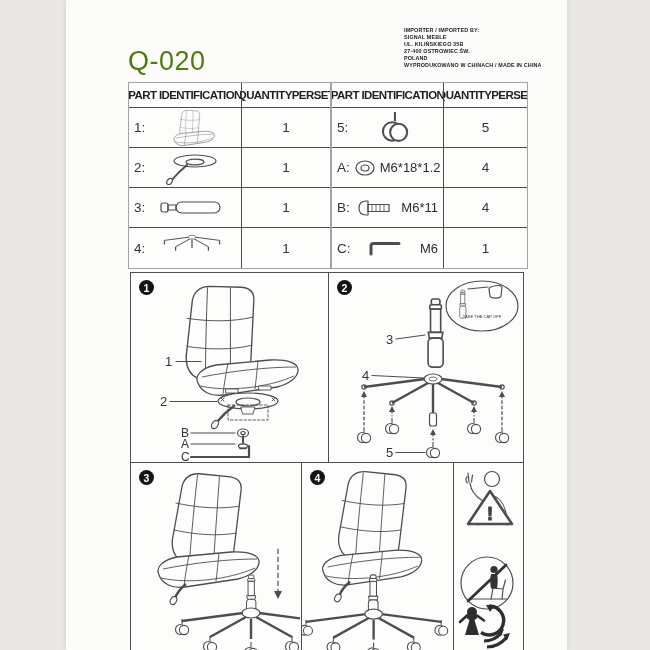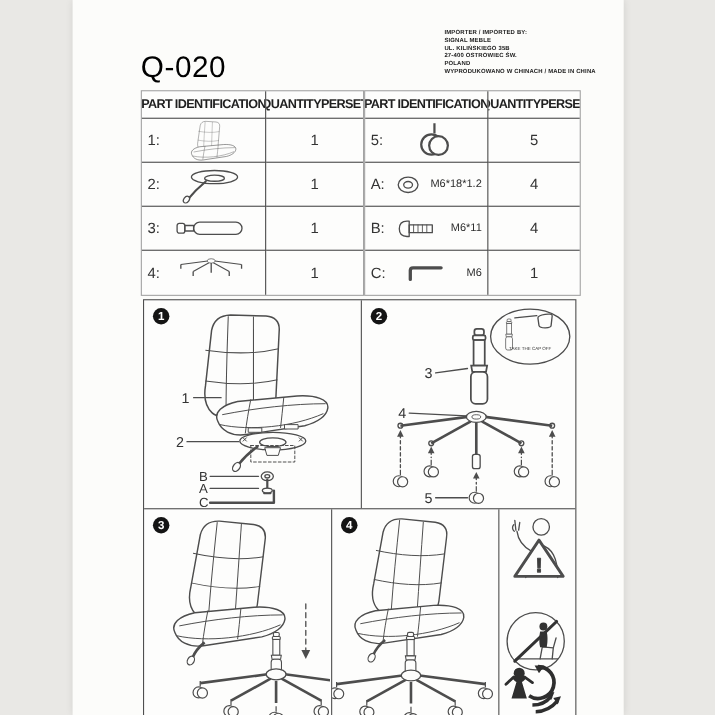--- a/index.html
+++ b/index.html
@@ -1,31 +1,31 @@
 <!DOCTYPE html>
 <html><head>
 <meta charset="utf-8">
 <style>
   *{margin:0;padding:0;box-sizing:border-box}
   html,body{width:650px;height:650px;overflow:hidden}
   body{background:#e9e8e5;font-family:"Liberation Sans",sans-serif;position:relative;color:#333}
   .paper{position:absolute;left:66px;top:0;width:501px;height:650px;background:#fcfcfa;box-shadow:0 0 7px rgba(0,0,0,.10)}
-  .model{position:absolute;left:128px;top:46px;font-size:27px;letter-spacing:.5px;color:#000000}
+  .model{position:absolute;left:128px;top:46px;font-size:27px;letter-spacing:.5px;color:#4d7c0f}
   .importer{position:absolute;left:404px;top:27px;width:165px;font-size:5.4px;line-height:6.9px;font-weight:bold;color:#222;letter-spacing:.15px}
   
   .ptable{position:absolute;display:grid;background:#fdfdfc;border:1px solid #a3a3a3}
   .table-left{left:128px;top:82px;width:203px;height:187px;grid-template-columns:113px 1fr;grid-template-rows:25px repeat(4,1fr)}
   .table-right{left:331px;top:82px;width:197px;height:187px;grid-template-columns:112px 1fr;grid-template-rows:25px repeat(4,1fr)}
   .cell{border-right:1px solid #4b4b4b;border-bottom:1px solid #4b4b4b;display:flex;align-items:center;overflow:hidden}
   .lastc{border-right:none}.lastr{border-bottom:none}
   .th{justify-content:center;font-size:11.5px;font-weight:600;letter-spacing:-.6px;color:#1f1f1f;white-space:nowrap}
   .pid{padding:0 5px;gap:3px;font-size:13.5px}
   .pid .icon{margin:0 auto;flex:0 0 auto}
   .qty{justify-content:center;font-size:13.5px}
-  .spec{font-size:10px;color:#2c2c2c;white-space:nowrap}
+  .spec{font-size:13px;color:#2c2c2c;white-space:nowrap}
   
   .steps{position:absolute;left:130px;top:272px;width:394px;height:382px;border:1.5px solid #4f4f4f;background:#fdfdfc}
   .row1{height:190px;display:flex;border-bottom:1.5px solid #4f4f4f}
   .row2{display:flex;height:189px}
   .panel{position:relative;height:100%}
   .p1{width:198px;border-right:1.5px solid #4f4f4f}
   .p2{flex:1}
   .p3{width:171px;border-right:1.5px solid #4f4f4f}
   .p4{width:152px;border-right:1.5px solid #4f4f4f}
   .icons-col{flex:1;position:relative}

